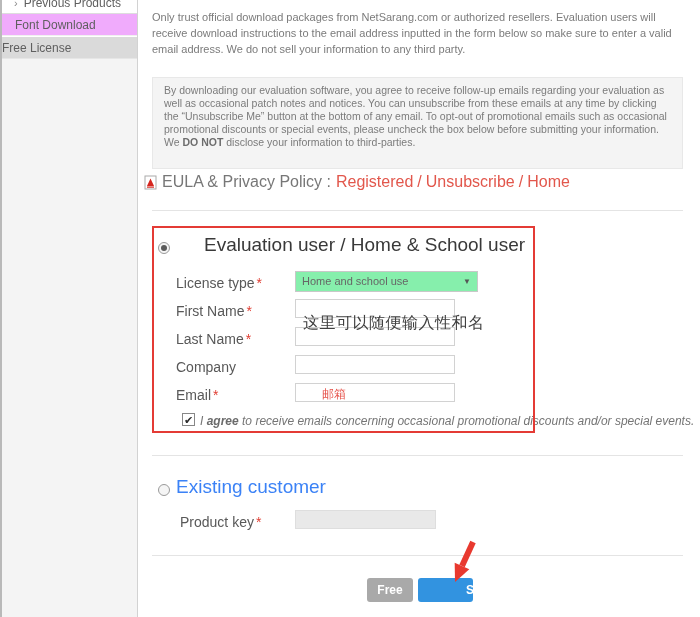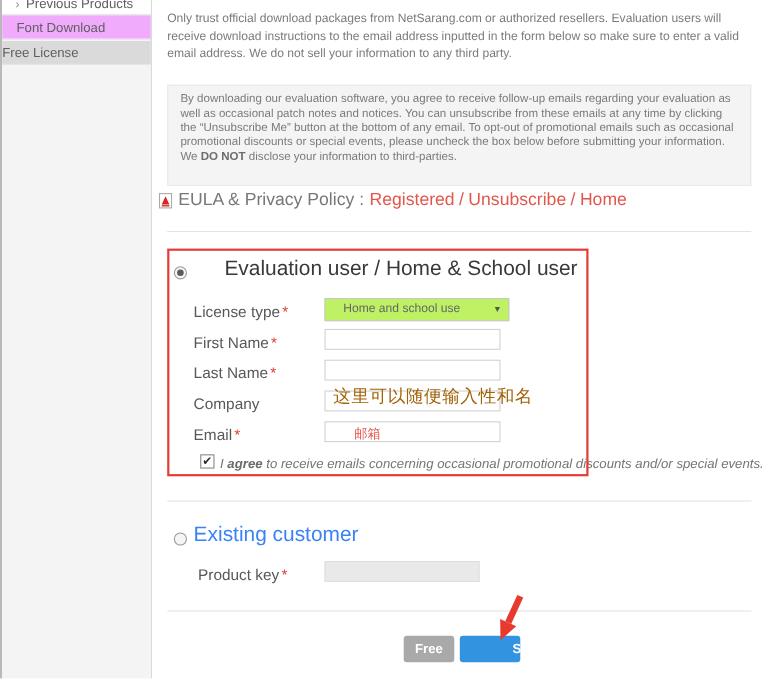--- a/index.html
+++ b/index.html
@@ -53,40 +53,40 @@
   .lb-license { left:176px; top:275px; } .lb-first { left:176px; top:303px; }
   .lb-last { left:176px; top:331px; } .lb-company { left:176px; top:359px; }
   .lb-email { left:176px; top:387px; } .lb-pkey { left:180px; top:514px; }
 
   .tinput { position:absolute; left:295px; width:160px; height:19px;
             border:1px solid #d2d2d2; background:#fff; font-size:11px; color:#555; padding:0 5px;
             font-family:"Liberation Sans","DejaVu Sans",sans-serif; }
   .in-first { top:299px; } .in-last { top:327px; } .in-company { top:355px; } .in-email { top:383px; }
   .in-pkey { top:510px; width:141px; background:#e9e9e9; border:1px solid #dedede; }
 
-  .selectbox { left:295px; top:271px; width:168px; height:21px; border:1px solid #c8c8c8;
-               background:#bef264; font-size:11px; color:#666; line-height:19px; padding-left:16px; cursor:pointer; }
+  .selectbox { left:295px; top:271px; width:183px; height:21px; border:1px solid #c8c8c8;
+               background:#86efac; font-size:11px; color:#666; line-height:19px; padding-left:6px; cursor:pointer; }
   .selectbox .arrow { position:absolute; right:6px; top:0; font-size:8px; color:#555; line-height:20px; }
 
   .cb { left:182px; top:413px; width:13px; height:13px; border:1px solid #878787; background:#fff;
         font-size:11px; line-height:12px; text-align:center; color:#2b2b2b; cursor:pointer; }
   .cb-label { left:200px; top:414px; font-size:12px; color:#757575; white-space:nowrap;font-style:italic; }
   .cb-label b { color:#6b6b6b; }
 
   
   .btn { position:absolute; top:578px; height:24px; border:none; border-radius:3px;
          color:#fff; font-size:12px; font-weight:bold; cursor:pointer;
          font-family:"Liberation Sans","DejaVu Sans",sans-serif; }
   .btn-back { left:367px; width:46px; background:#a9a9a9; }
   .btn-submit { left:418px; width:55px; background:#3293e0;padding-left:48px; }
 
   
   .anno { pointer-events:none; }
   .red-box { left:152px; top:226px; width:383px; height:207px; border:2px solid #e43b35; }
-  .cn1 { left:303px; top:313px; font-size:16px; color:#a16207; letter-spacing:0.5px; white-space:nowrap;margin-top:37px; }
+  .cn1 { left:303px; top:313px; font-size:16px; color:#404040; letter-spacing:0.5px; white-space:nowrap; }
   .cn2 { left:322px; top:386px; font-size:12px; color:#e6544c; white-space:nowrap; }
   .red-arrow { left:441px; top:538px; }
 </style>
 </head>
 <body>
 
 <div class="page">
 
   <aside class="sidebar">
     <div class="sidebar-rest"></div>

